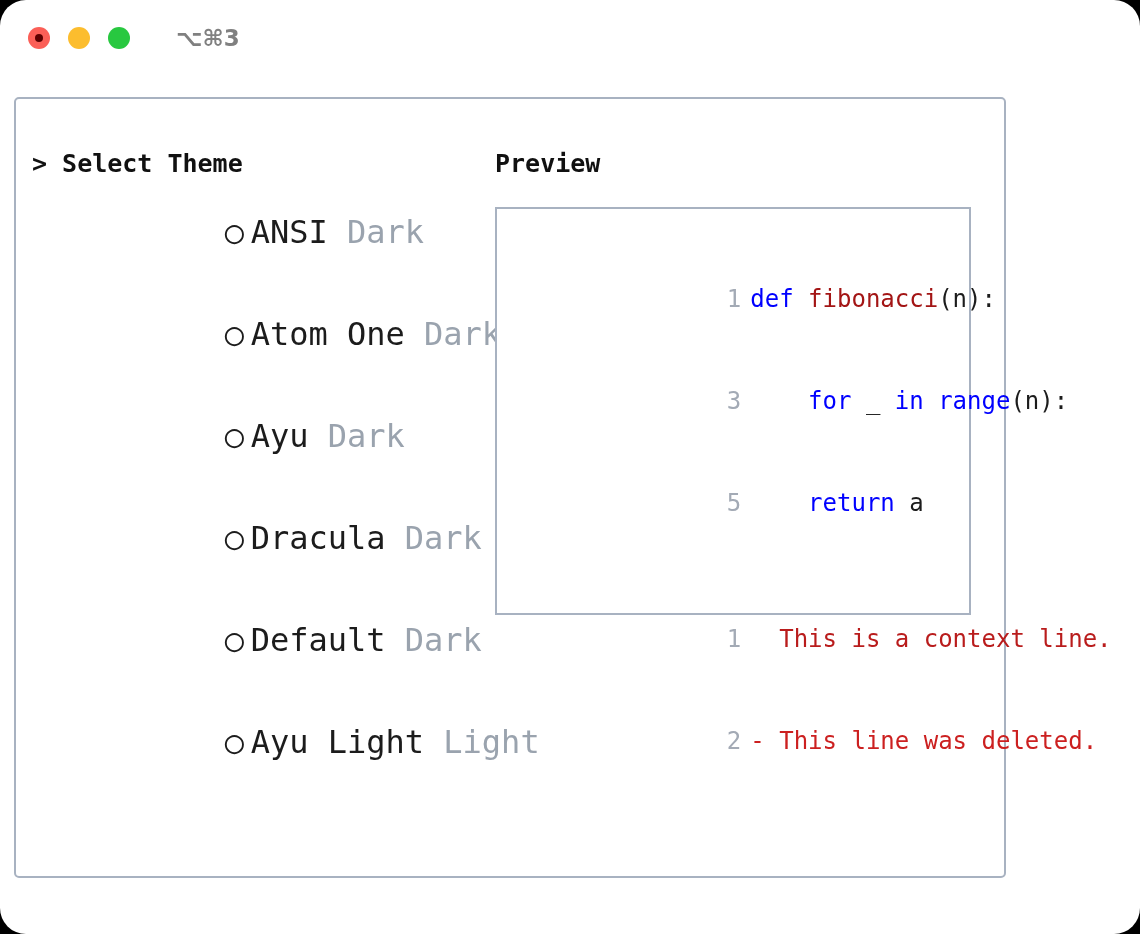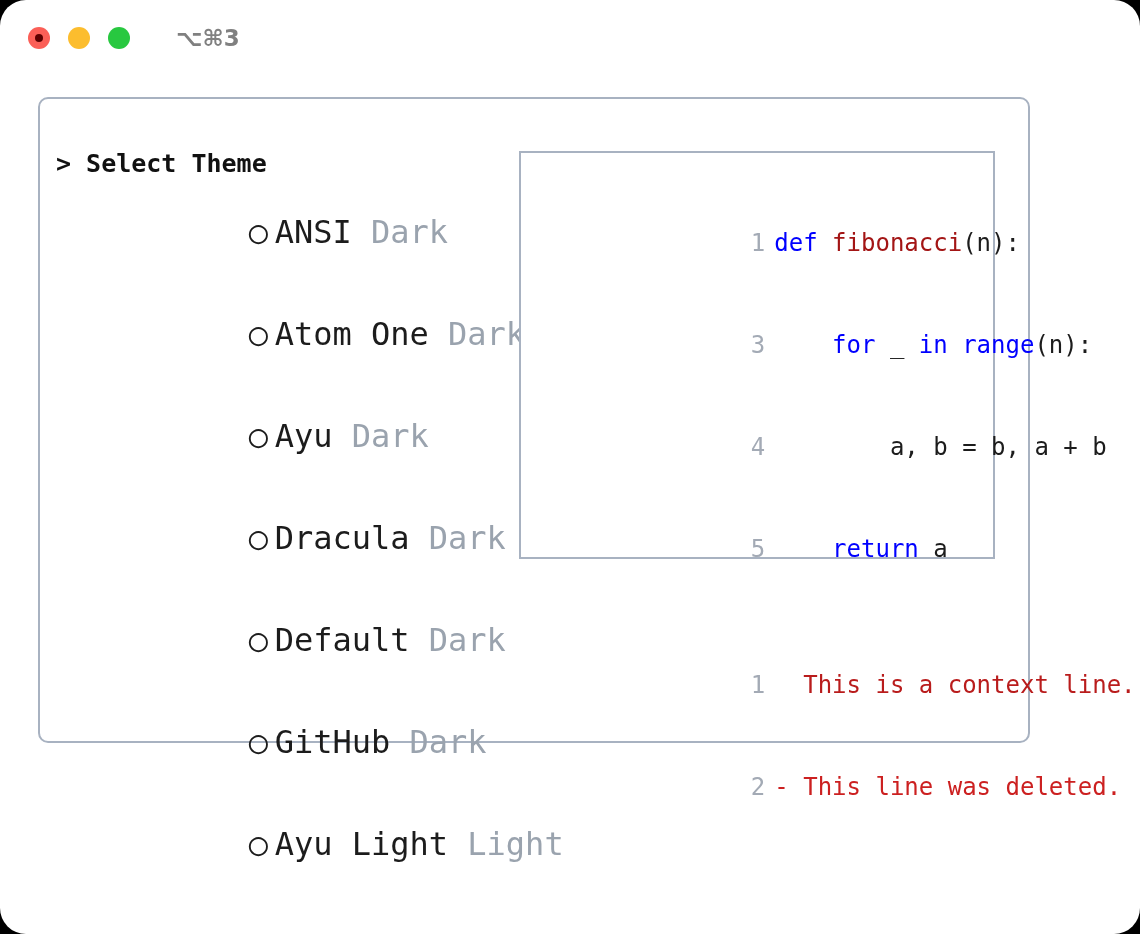--- a/index.html
+++ b/index.html
@@ -60,26 +60,26 @@
     color: #808080;
     font-size: 23px;
     font-weight: bold;
     letter-spacing: 0px;
     font-family: "DejaVu Sans", "Liberation Sans", sans-serif;
   }
 
   
   .panel {
     position: absolute;
-    left: 38px;
+    left: 14px;
     top: 97px;
     width: 992px;
-    height: 646px;
+    height: 781px;
     border: 2px solid #A8B2C1;
-    border-radius: 10px;
+    border-radius: 5px;
     box-sizing: border-box;
     background: #ffffff;
   }
 
   .columns {
     position: absolute;
     left: 0; top: 0;
     width: 100%;
     height: 100%;
   }
@@ -117,21 +117,21 @@
     top: 48px;
     width: 500px;
   }
   .preview-title {
     font-size: 25px;
     font-weight: bold;
     color: #111111;
     line-height: 34px;
   }
   .preview-box {
-    margin-top: 4px;
+    margin-top: 26px;
     width: 476px;
     height: 408px;
     border: 2px solid #A8B2C1;
     box-sizing: border-box;
     background: #ffffff;
     position: relative;
   }
   .code-area {
     position: absolute;
     left: 16px;
@@ -189,41 +189,36 @@
         <div class="list-line">
           <span class="marker">○</span><span class="theme-name">Ayu</span><span> </span><span class="category">Dark</span>
         </div>
         <div class="list-line">
           <span class="marker">○</span><span class="theme-name">Dracula</span><span> </span><span class="category">Dark</span>
         </div>
         <div class="list-line">
           <span class="marker">○</span><span class="theme-name">Default</span><span> </span><span class="category">Dark</span>
         </div>
         <div class="list-line">
-          <span class="marker">○</span><span class="theme-name">GitHub</span><span> </span><span class="category">Dark</span>
-        </div>
-        <div class="list-line">
           <span class="marker">○</span><span class="theme-name">Ayu Light</span><span> </span><span class="category">Light</span>
         </div>
 
       </div>
 
       <div class="right-col">
+        <div class="preview-title">Preview</div>
 
         <div class="preview-box">
           <div class="code-area">
 
             <div class="code-line">
               <span class="lineno">1</span><span class="kw">def </span><span class="fn">fibonacci</span><span class="plain">(n):</span>
             </div>
             <div class="code-line">
               <span class="lineno">3</span><span class="plain">    </span><span class="kw">for</span><span class="plain"> _ </span><span class="kw">in</span><span class="plain"> </span><span class="kw">range</span><span class="plain">(n):</span>
-            </div>
-            <div class="code-line">
-              <span class="lineno">4</span><span class="plain">        a, b = b, a + b</span>
             </div>
             <div class="code-line">
               <span class="lineno">5</span><span class="plain">    </span><span class="kw">return</span><span class="plain"> a</span>
             </div>
 
             <div class="gap-line"></div>
 
             <div class="code-line">
               <span class="lineno">1</span><span class="ctx">  </span><span class="ctx">This is a context line.</span>
             </div>

